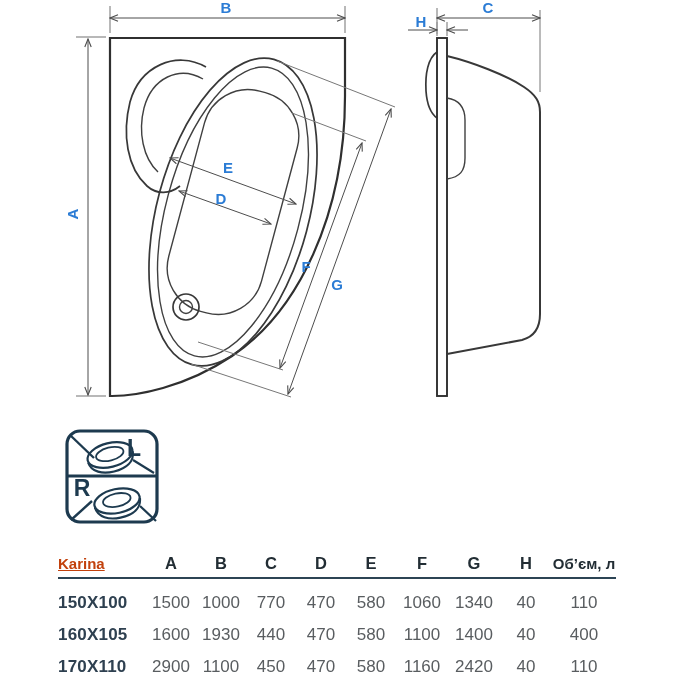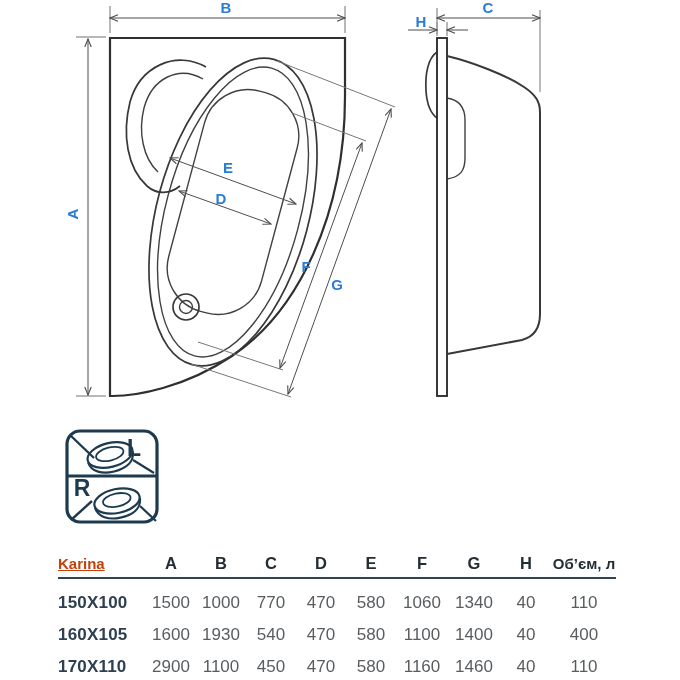--- a/index.html
+++ b/index.html
@@ -150,36 +150,36 @@
       <div class="cell">1060</div>
       <div class="cell">1340</div>
       <div class="cell">40</div>
       <div class="cell">110</div>
     </div>
 
     <div class="trow body">
       <div class="cell size">160X105</div>
       <div class="cell">1600</div>
       <div class="cell">1930</div>
-      <div class="cell">540</div>
+      <div class="cell">440</div>
       <div class="cell">470</div>
       <div class="cell">580</div>
       <div class="cell">1100</div>
       <div class="cell">1400</div>
       <div class="cell">40</div>
       <div class="cell">400</div>
     </div>
 
     <div class="trow body">
       <div class="cell size">170X110</div>
       <div class="cell">2900</div>
       <div class="cell">1100</div>
       <div class="cell">450</div>
       <div class="cell">470</div>
       <div class="cell">580</div>
       <div class="cell">1160</div>
-      <div class="cell">1460</div>
+      <div class="cell">2420</div>
       <div class="cell">40</div>
       <div class="cell">110</div>
     </div>
   </div>
 
 </div>
 
 </body></html>

